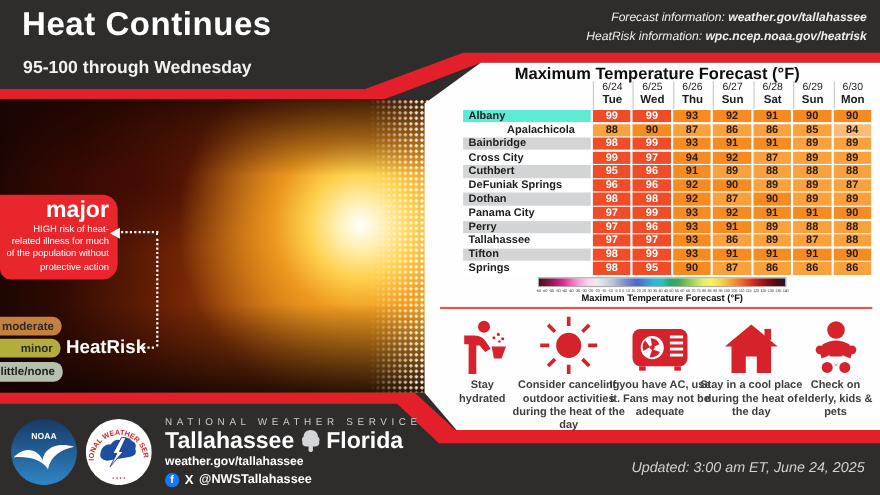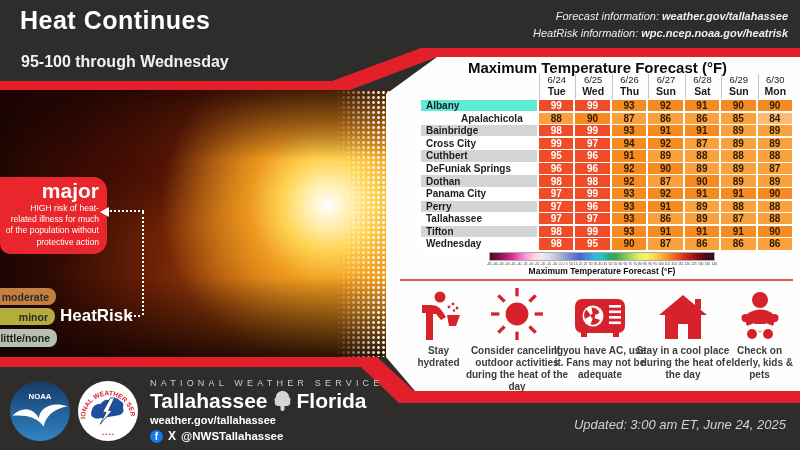--- a/index.html
+++ b/index.html
@@ -16,21 +16,21 @@
       radial-gradient(ellipse 60% 35% at 30% 28%, rgba(60,8,3,.75), rgba(60,8,3,0) 70%),
       linear-gradient(97deg, #140502 0%, #300a03 18%, #6b2105 40%, #9c420a 60%, #c96f12 78%, #e29a1c 95%);}
   .halftone{left:336px;top:90px;width:56px;height:267px;z-index:2;
     background-image:radial-gradient(circle, rgba(255,255,255,.95) 1.2px, rgba(255,255,255,0) 1.6px);
     background-size:5px 5px;
     -webkit-mask-image:linear-gradient(to right, transparent, #000 80%);
     mask-image:linear-gradient(to right, transparent, #000 80%);}
   .shapes{left:0;top:0;z-index:3;}
 
   
-  .title{left:20px;top:6px;z-index:5;font-size:25px;font-weight:800;color:#fff;letter-spacing:.5px;}
+  .title{left:20px;top:6px;z-index:5;font-size:30px;font-weight:800;color:#fff;letter-spacing:.5px;}
   .subtitle{left:21px;top:53px;z-index:5;font-size:16px;font-weight:bold;color:#f2f2f2;}
   .info{right:12px;top:8px;z-index:5;text-align:right;font-style:italic;font-size:11px;color:#efefef;line-height:1.5;}
   .info b{font-weight:800;}
 
   
   .lvl{z-index:5;display:flex;align-items:center;justify-content:flex-end;
        padding-right:7px;font-weight:bold;box-sizing:border-box;margin-top:36px;}
   #lvl-extreme{left:0;top:159px;width:55px;height:16px;border-radius:0 8px 8px 0;color:#fff;font-size:10.5px;}
   #lvl-moderate{left:0;top:252px;width:56px;height:17px;border-radius:0 8px 8px 0;color:#2b2b2b;font-size:10.5px;}
   #lvl-minor{left:0;top:272px;width:55px;height:17px;border-radius:0 8px 8px 0;color:#2b2b2b;font-size:10.5px;}
@@ -246,21 +246,21 @@
       <div class="cell" style="background: rgb(249, 161, 60); color: rgb(42, 28, 8);">87</div>
       <div class="cell" style="background: rgb(249, 161, 60); color: rgb(42, 28, 8);">88</div>
       <div class="rlabel" style="background: rgb(210, 212, 213);">Tifton</div>
       <div class="cell" style="background: rgb(240, 76, 40); color: rgb(255, 255, 255);">98</div>
       <div class="cell" style="background: rgb(240, 76, 40); color: rgb(255, 255, 255);">99</div>
       <div class="cell" style="background: rgb(246, 139, 33); color: rgb(42, 28, 8);">93</div>
       <div class="cell" style="background: rgb(246, 139, 33); color: rgb(42, 28, 8);">91</div>
       <div class="cell" style="background: rgb(246, 139, 33); color: rgb(42, 28, 8);">91</div>
       <div class="cell" style="background: rgb(246, 139, 33); color: rgb(42, 28, 8);">91</div>
       <div class="cell" style="background: rgb(246, 139, 33); color: rgb(42, 28, 8);">90</div>
-      <div class="rlabel" style="background: rgb(255, 255, 255);">Wednesday</div>
+      <div class="rlabel" style="background: rgb(255, 255, 255);">Springs</div>
       <div class="cell" style="background: rgb(240, 76, 40); color: rgb(255, 255, 255);">98</div>
       <div class="cell" style="background: rgb(240, 76, 40); color: rgb(255, 255, 255);">95</div>
       <div class="cell" style="background: rgb(246, 139, 33); color: rgb(42, 28, 8);">90</div>
       <div class="cell" style="background: rgb(249, 161, 60); color: rgb(42, 28, 8);">87</div>
       <div class="cell" style="background: rgb(249, 161, 60); color: rgb(42, 28, 8);">86</div>
       <div class="cell" style="background: rgb(249, 161, 60); color: rgb(42, 28, 8);">86</div>
       <div class="cell" style="background: rgb(249, 161, 60); color: rgb(42, 28, 8);">86</div>
     </div>
 
   <div class="abs colorbar" id="colorbar" style="background: linear-gradient(to right, rgb(74, 14, 30), rgb(122, 16, 64), rgb(169, 27, 107), rgb(214, 47, 150), rgb(242, 107, 191), rgb(249, 168, 214), rgb(251, 211, 233), rgb(243, 233, 238), rgb(217, 217, 230), rgb(185, 195, 218), rgb(142, 159, 212), rgb(107, 127, 208), rgb(79, 99, 210), rgb(63, 143, 216), rgb(47, 182, 220), rgb(35, 198, 192), rgb(42, 166, 116), rgb(63, 174, 78), rgb(124, 195, 81), rgb(181, 218, 89), rgb(230, 239, 102), rgb(253, 243, 95), rgb(251, 216, 74), rgb(249, 177, 60), rgb(245, 135, 43), rgb(238, 90, 36), rgb(214, 48, 31), rgb(168, 26, 24), rgb(123, 15, 18), rgb(76, 10, 14), rgb(32, 21, 53));"></div>

